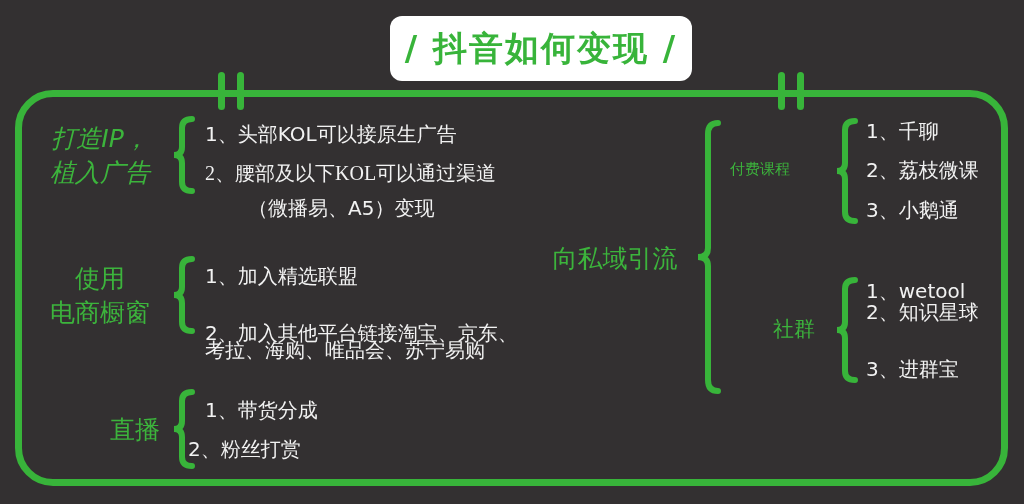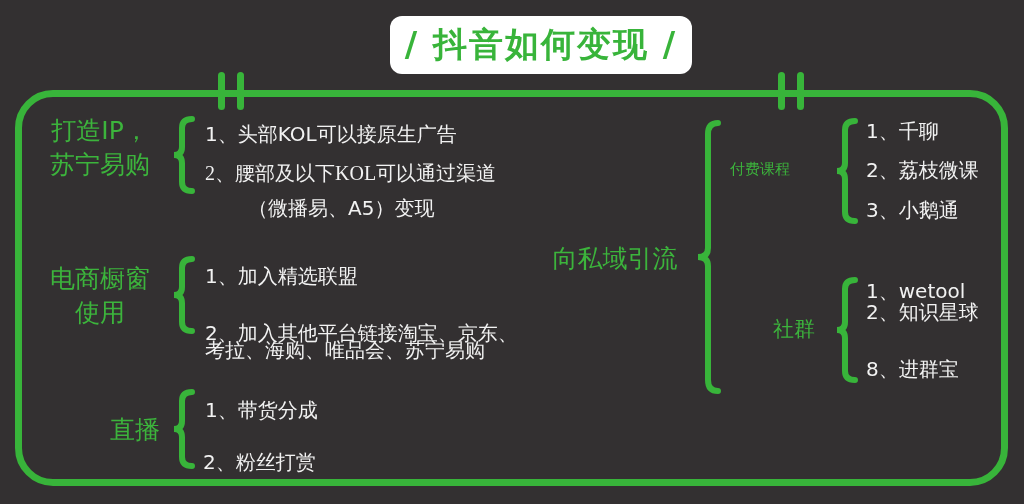--- a/index.html
+++ b/index.html
@@ -1,18 +1,18 @@
 <!DOCTYPE html>
 <html><head>
 <meta charset="utf-8">
 <style>
   html, body { margin:0; padding:0; }
   body { width:1024px; height:504px; background:#333031; position:relative; overflow:hidden;
          font-family:"DejaVu Sans","Liberation Sans",sans-serif; }
-  .title-box { position:absolute; left:390px; top:16px; width:302px; height:58px; background:#ffffff;
+  .title-box { position:absolute; left:390px; top:16px; width:302px; height:65px; background:#ffffff;
                border-radius:12px; display:flex; align-items:center; justify-content:center;
                color:#38b43a; font-size:34px; font-weight:bold; letter-spacing:2px; }
   .frame { position:absolute; left:15px; top:90px; width:979px; height:382px; border:7px solid #38b43a;
            border-radius:38px; }
   .hanger { position:absolute; top:72px; width:7px; height:38px; background:#38b43a; border-radius:4px; }
   .green { color:#3cb43c; }
   .white { color:#f2f2f2; }
   .label { position:absolute; font-size:25px; line-height:34px; text-align:center; }
   .item { position:absolute; font-size:20px; line-height:26px; white-space:nowrap; }
   svg.brace { position:absolute; }
@@ -21,50 +21,50 @@
 <body>
 
 <div class="title-box">/ 抖音如何变现 /</div>
 
 <div class="frame"></div>
 <div class="hanger" style="left:218px"></div>
 <div class="hanger" style="left:237px"></div>
 <div class="hanger" style="left:778px"></div>
 <div class="hanger" style="left:797px"></div>
 
-<div class="label green" style="left:35px; top:114px; width:130px;">
+<div class="label green" style="left:35px; top:122px; width:130px;font-style:italic;">
   <div>打造IP，</div>
-  <div>苏宁易购</div>
+  <div>植入广告</div>
 </div>
 <svg class="brace" style="left:170px; top:116px;" width="26" height="78" viewBox="0 0 26 78">
   <path d="M22 3 Q12 3 12 12 L12 31 Q12 39 4 39 Q12 39 12 47 L12 66 Q12 75 22 75" fill="none" stroke="#38b43a" stroke-width="6" stroke-linecap="round"></path>
 </svg>
 <div class="item white" style="left:205px; top:121px;">1、头部KOL可以接原生广告</div>
 <div class="item white" style="left:205px; top:160px;font-family:Liberation Serif, serif;">2、腰部及以下KOL可以通过渠道</div>
 <div class="item white" style="left:200px; top:195px;margin-left:48px;">（微播易、A5）变现</div>
 
 <div class="label green" style="left:35px; top:262px; width:130px;">
+  <div>使用</div>
   <div>电商橱窗</div>
-  <div>使用</div>
 </div>
 <svg class="brace" style="left:170px; top:256px;" width="26" height="78" viewBox="0 0 26 78">
   <path d="M22 3 Q12 3 12 12 L12 31 Q12 39 4 39 Q12 39 12 47 L12 66 Q12 75 22 75" fill="none" stroke="#38b43a" stroke-width="6" stroke-linecap="round"></path>
 </svg>
 <div class="item white" style="left:205px; top:263px;">1、加入精选联盟</div>
 <div class="item white" style="left:205px; top:320px;">2、加入其他平台链接淘宝、京东、</div>
 <div class="item white" style="left:205px; top:337px;">考拉、海购、唯品会、苏宁易购</div>
 
 <div class="label green" style="left:100px; top:413px; width:70px;text-align:center;">
   <div>直播</div>
 </div>
 <svg class="brace" style="left:170px; top:389px;" width="26" height="80" viewBox="0 0 26 80">
   <path d="M22 3 Q12 3 12 12 L12 32 Q12 40 4 40 Q12 40 12 48 L12 68 Q12 77 22 77" fill="none" stroke="#38b43a" stroke-width="6" stroke-linecap="round"></path>
 </svg>
 <div class="item white" style="left:205px; top:397px;">1、带货分成</div>
-<div class="item white" style="left:203px; top:436px;margin-top:13px;">2、粉丝打赏</div>
+<div class="item white" style="left:188px; top:436px;">2、粉丝打赏</div>
 
 <div class="label green" style="left:540px; top:242px; width:150px;">
   <div>向私域引流</div>
 </div>
 <svg class="brace" style="left:693px; top:120px;" width="30" height="274" viewBox="0 0 30 274">
   <path d="M25 3 Q15 3 15 14 L15 128 Q15 137 5 137 Q15 137 15 146 L15 260 Q15 271 25 271" fill="none" stroke="#38b43a" stroke-width="6" stroke-linecap="round"></path>
 </svg>
 
 <div class="item green" style="left:730px; top:156px; font-size:15px;font-family:Liberation Serif, serif;">付费课程</div>
 <svg class="brace" style="left:833px; top:118px;" width="26" height="106" viewBox="0 0 26 106">
@@ -73,13 +73,13 @@
 <div class="item white" style="left:866px; top:118px;">1、千聊</div>
 <div class="item white" style="left:866px; top:157px;">2、荔枝微课</div>
 <div class="item white" style="left:866px; top:197px;">3、小鹅通</div>
 
 <div class="item green" style="left:773px; top:316px; font-size:21px;">社群</div>
 <svg class="brace" style="left:833px; top:277px;" width="26" height="106" viewBox="0 0 26 106">
   <path d="M22 3 Q12 3 12 12 L12 45 Q12 53 4 53 Q12 53 12 61 L12 94 Q12 103 22 103" fill="none" stroke="#38b43a" stroke-width="6" stroke-linecap="round"></path>
 </svg>
 <div class="item white" style="left:866px; top:278px;">1、wetool</div>
 <div class="item white" style="left:866px; top:299px;">2、知识星球</div>
-<div class="item white" style="left:866px; top:356px;">8、进群宝</div>
+<div class="item white" style="left:866px; top:356px;">3、进群宝</div>
 
 </body></html>

